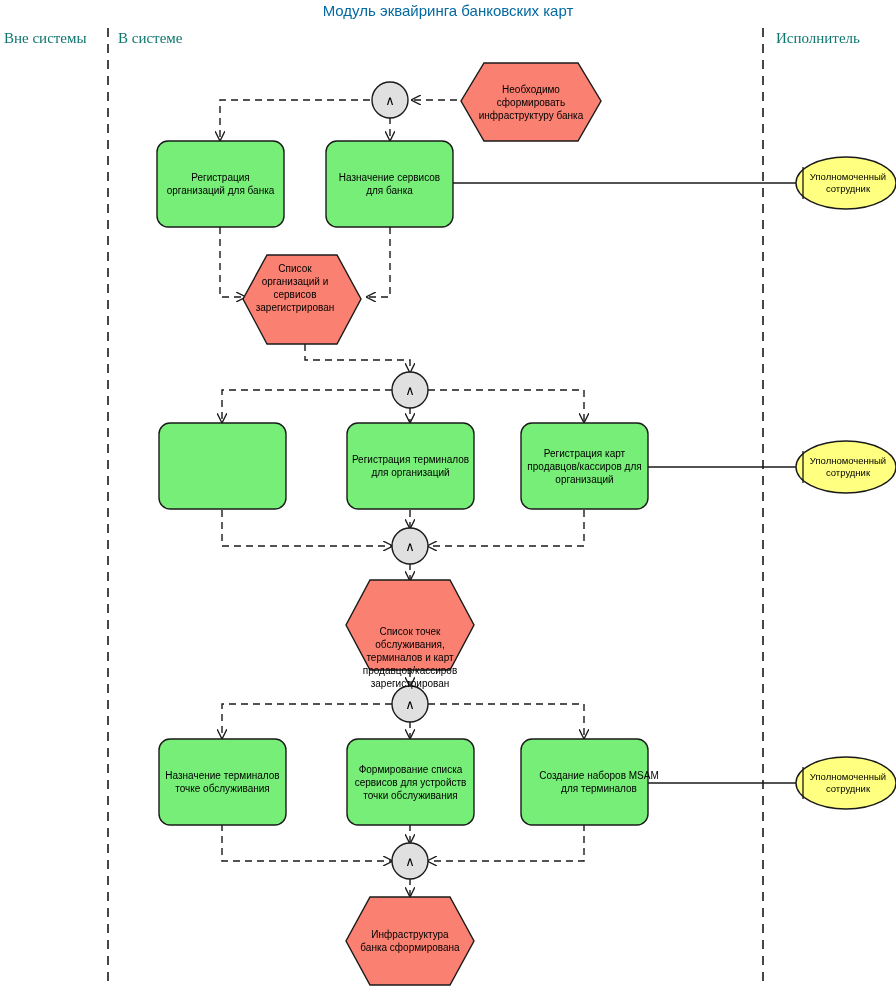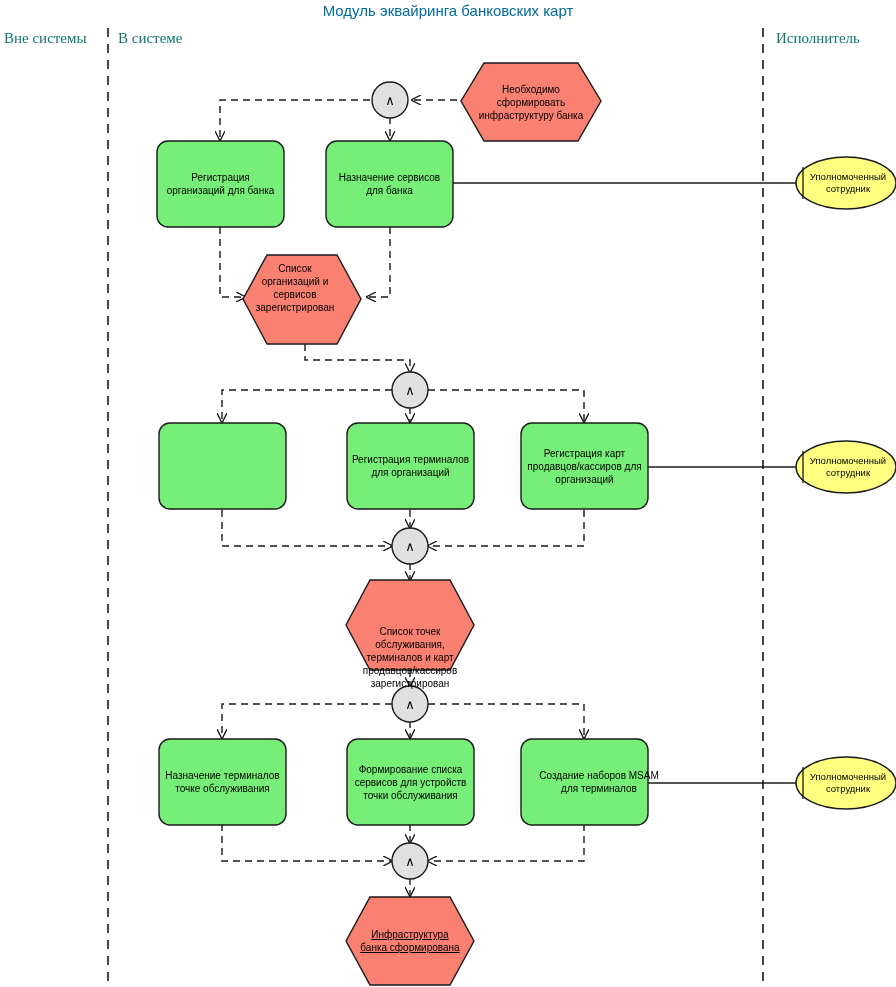--- a/index.html
+++ b/index.html
@@ -171,21 +171,21 @@
   <div class="lane-header lane-outside">Вне системы</div>
   <div class="lane-header lane-inside">В системе</div>
   <div class="lane-header lane-actor">Исполнитель</div>
 
   <div class="node-label ev-label" style="left:461px; top:63px; width:140px; height:78px;">Необходимо сформировать инфраструктуру банка</div>
 
   <div class="node-label ev-label" style="left:236px; top:255px; width:118px; height:65px;">Список организаций и сервисов зарегистрирован</div>
 
   <div class="node-label ev-label" style="left:346px; top:580px; width:128px; height:90px;margin-top:32px;">Список точек обслуживания, терминалов и карт продавцов/кассиров зарегистрирован</div>
 
-  <div class="node-label ev-label" style="left:346px; top:897px; width:128px; height:88px;text-decoration:underline;">Инфраструктура банка сформирована</div>
+  <div class="node-label ev-label" style="left:346px; top:897px; width:128px; height:88px;">Инфраструктура банка сформирована</div>
 
   <div class="node-label fn-label" style="left:157px; top:141px; width:127px; height:86px;">Регистрация организаций для банка</div>
 
   <div class="node-label fn-label" style="left:326px; top:141px; width:127px; height:86px;">Назначение сервисов для банка</div>
 
 
   <div class="node-label fn-label" style="left:347px; top:423px; width:127px; height:86px;">Регистрация терминалов для организаций</div>
 
   <div class="node-label fn-label" style="left:521px; top:423px; width:127px; height:86px;border-radius:24px;">Регистрация карт продавцов/кассиров для организаций</div>
 

